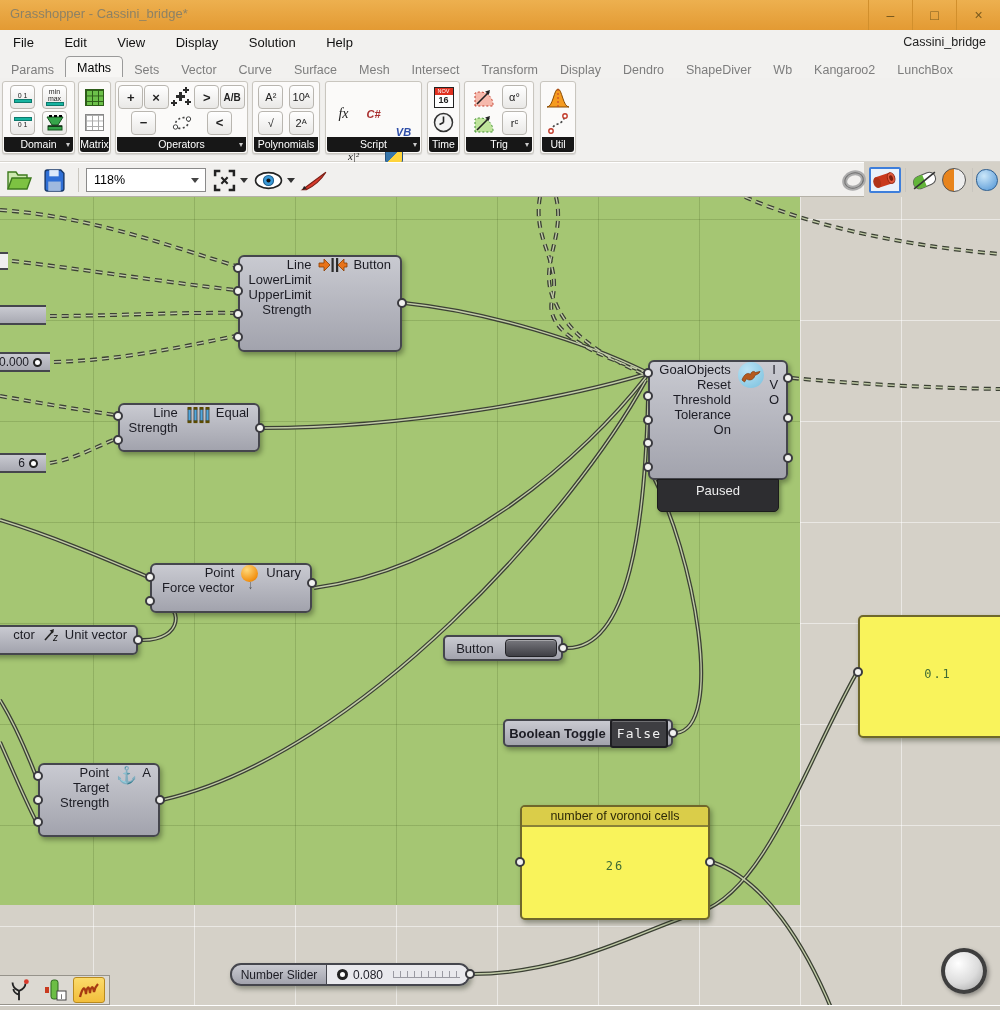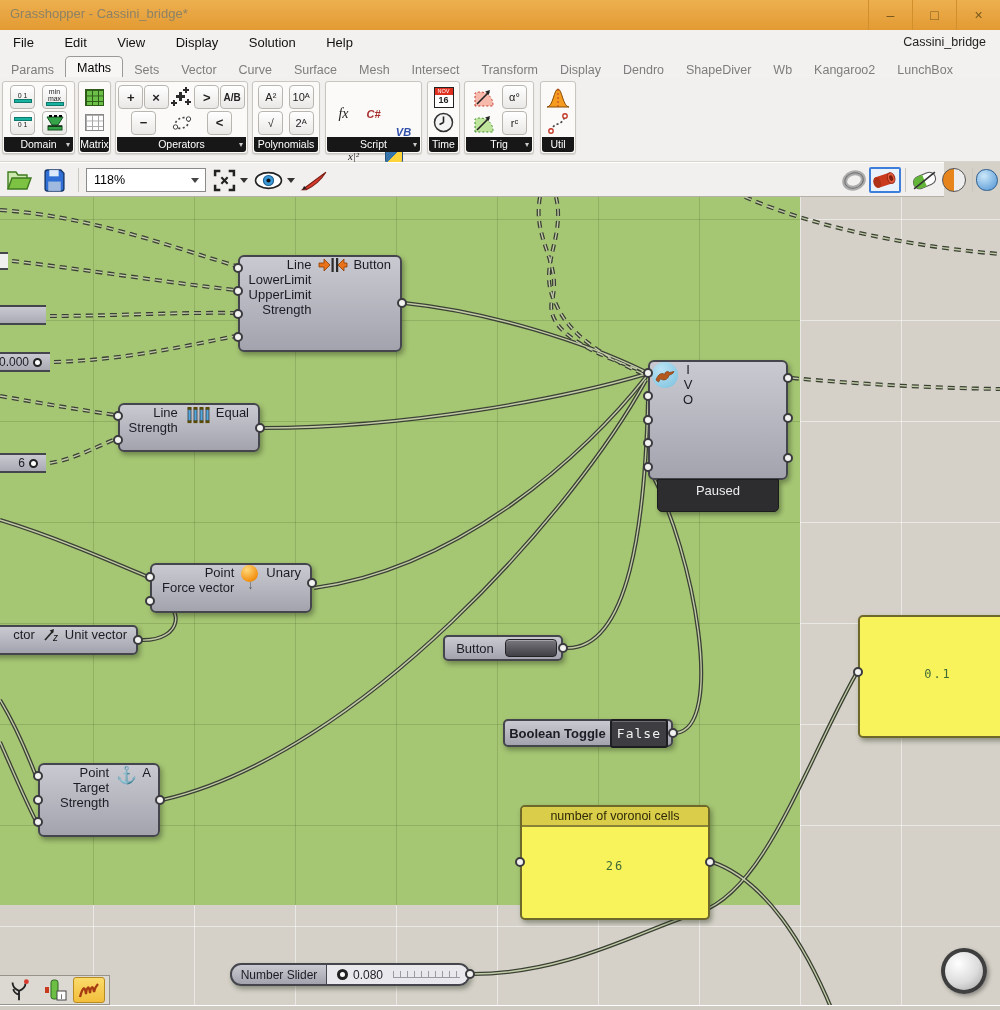--- a/index.html
+++ b/index.html
@@ -25,21 +25,21 @@
   #ribbon { position:absolute; left:0; top:78px; width:1000px; height:84px; background:#F1F0EE; border-bottom:1px solid #D8D5CF; }
   .group { position:absolute; top:3px; height:73px; background:#FBFAF9; border:1px solid #C9C6BF; border-radius:3px; box-shadow:0 1px 1px rgba(0,0,0,.12); }
   .glabel { position:absolute; left:1px; right:1px; bottom:1px; height:15px; background:#171717; color:#fff; font-size:10.5px; text-align:center; line-height:15px; border-radius:0 0 3px 3px; }
   .glabel .dd { position:absolute; right:3px; top:0; font-size:8px; color:#ccc; }
   .gicons { position:absolute; left:0; right:0; top:2px; bottom:17px; display:flex; flex-wrap:wrap; align-items:center; justify-content:space-evenly; align-content:space-evenly; }
   .ibtn { width:25px; height:24px; background:linear-gradient(180deg,#ffffff,#e9e8e6); border:1px solid #b9b6b0; border-radius:4px; display:flex; align-items:center; justify-content:center; font-size:11px; color:#222; }
   .ibtn.flat { border:none; background:transparent; }
   .opglyph { font-weight:bold; font-size:13px; }
 
   
-  #toolbar2 { position:absolute; left:0; top:162px; width:944px; height:35px; background:#F1F0EE; border-top:1px solid #ffffff; border-bottom:1px solid #B5B1A8; }
+  #toolbar2 { position:absolute; left:0; top:162px; width:864px; height:35px; background:#F1F0EE; border-top:1px solid #ffffff; border-bottom:1px solid #B5B1A8; }
   .t2 { position:absolute; top:4px; height:26px; display:flex; align-items:center; }
   .sep { position:absolute; top:5px; width:1px; height:24px; background:#C9C6BF; }
   #zoombox { position:absolute; left:86px; top:5px; width:120px; height:24px; background:#fff; border:1px solid #8a8a8a; font-size:12.5px; }
   #zoombox .zval { position:absolute; left:7px; top:4px; }
   #zoombox .zarrow { position:absolute; right:6px; top:9px; width:0; height:0; border-left:4px solid transparent; border-right:4px solid transparent; border-top:5px solid #444; }
   .ddarrow { width:0; height:0; border-left:4px solid transparent; border-right:4px solid transparent; border-top:5px solid #333; margin-left:4px; }
   .selbox { border:2px solid #3D7EDB; background:#EAF2FB; border-radius:2px; padding:1px; }
 
   
   #canvas { position:absolute; left:0; top:197px; width:1000px; height:813px; background:#D5D1C8; overflow:hidden;
@@ -458,20 +458,27 @@
           </g>
         </svg>
       </div>
     <div class="nlabel">Equal</div>
   </div>
   <div class="port" style="left:113px;top:214px;"></div>
   <div class="port" style="left:113px;top:238px;"></div>
   <div class="port" style="left:255px;top:226px;"></div>
 
   <div class="node" style="left:648px;top:163px;width:140px;height:120px;">
+    <div class="nin">
+      <span>GoalObjects</span>
+      <span>Reset</span>
+      <span>Threshold</span>
+      <span>Tolerance</span>
+      <span>On</span>
+    </div>
     <div class="nicon">
         <div style="width:26px;height:26px;border-radius:50%;background:radial-gradient(circle at 35% 30%,#BCE4F5,#79C0DE);display:flex;align-items:center;justify-content:center;">
           <svg width="24" height="20" viewBox="0 0 24 20">
             <path d="M3 15 C5 9 9 7 11.5 9.5 C12 6.5 15 5.5 16.5 7.5 L21 6.5 C20 9.5 17 9.5 15.8 10.5 C15 15 10 16 7.5 13.8 L5.5 17 Z" fill="#B55A1E" stroke="#7c3a0e" stroke-width="0.7"></path>
           </svg>
         </div>
       </div>
     <div class="nout">
       <span>I</span>
       <span>V</span>

